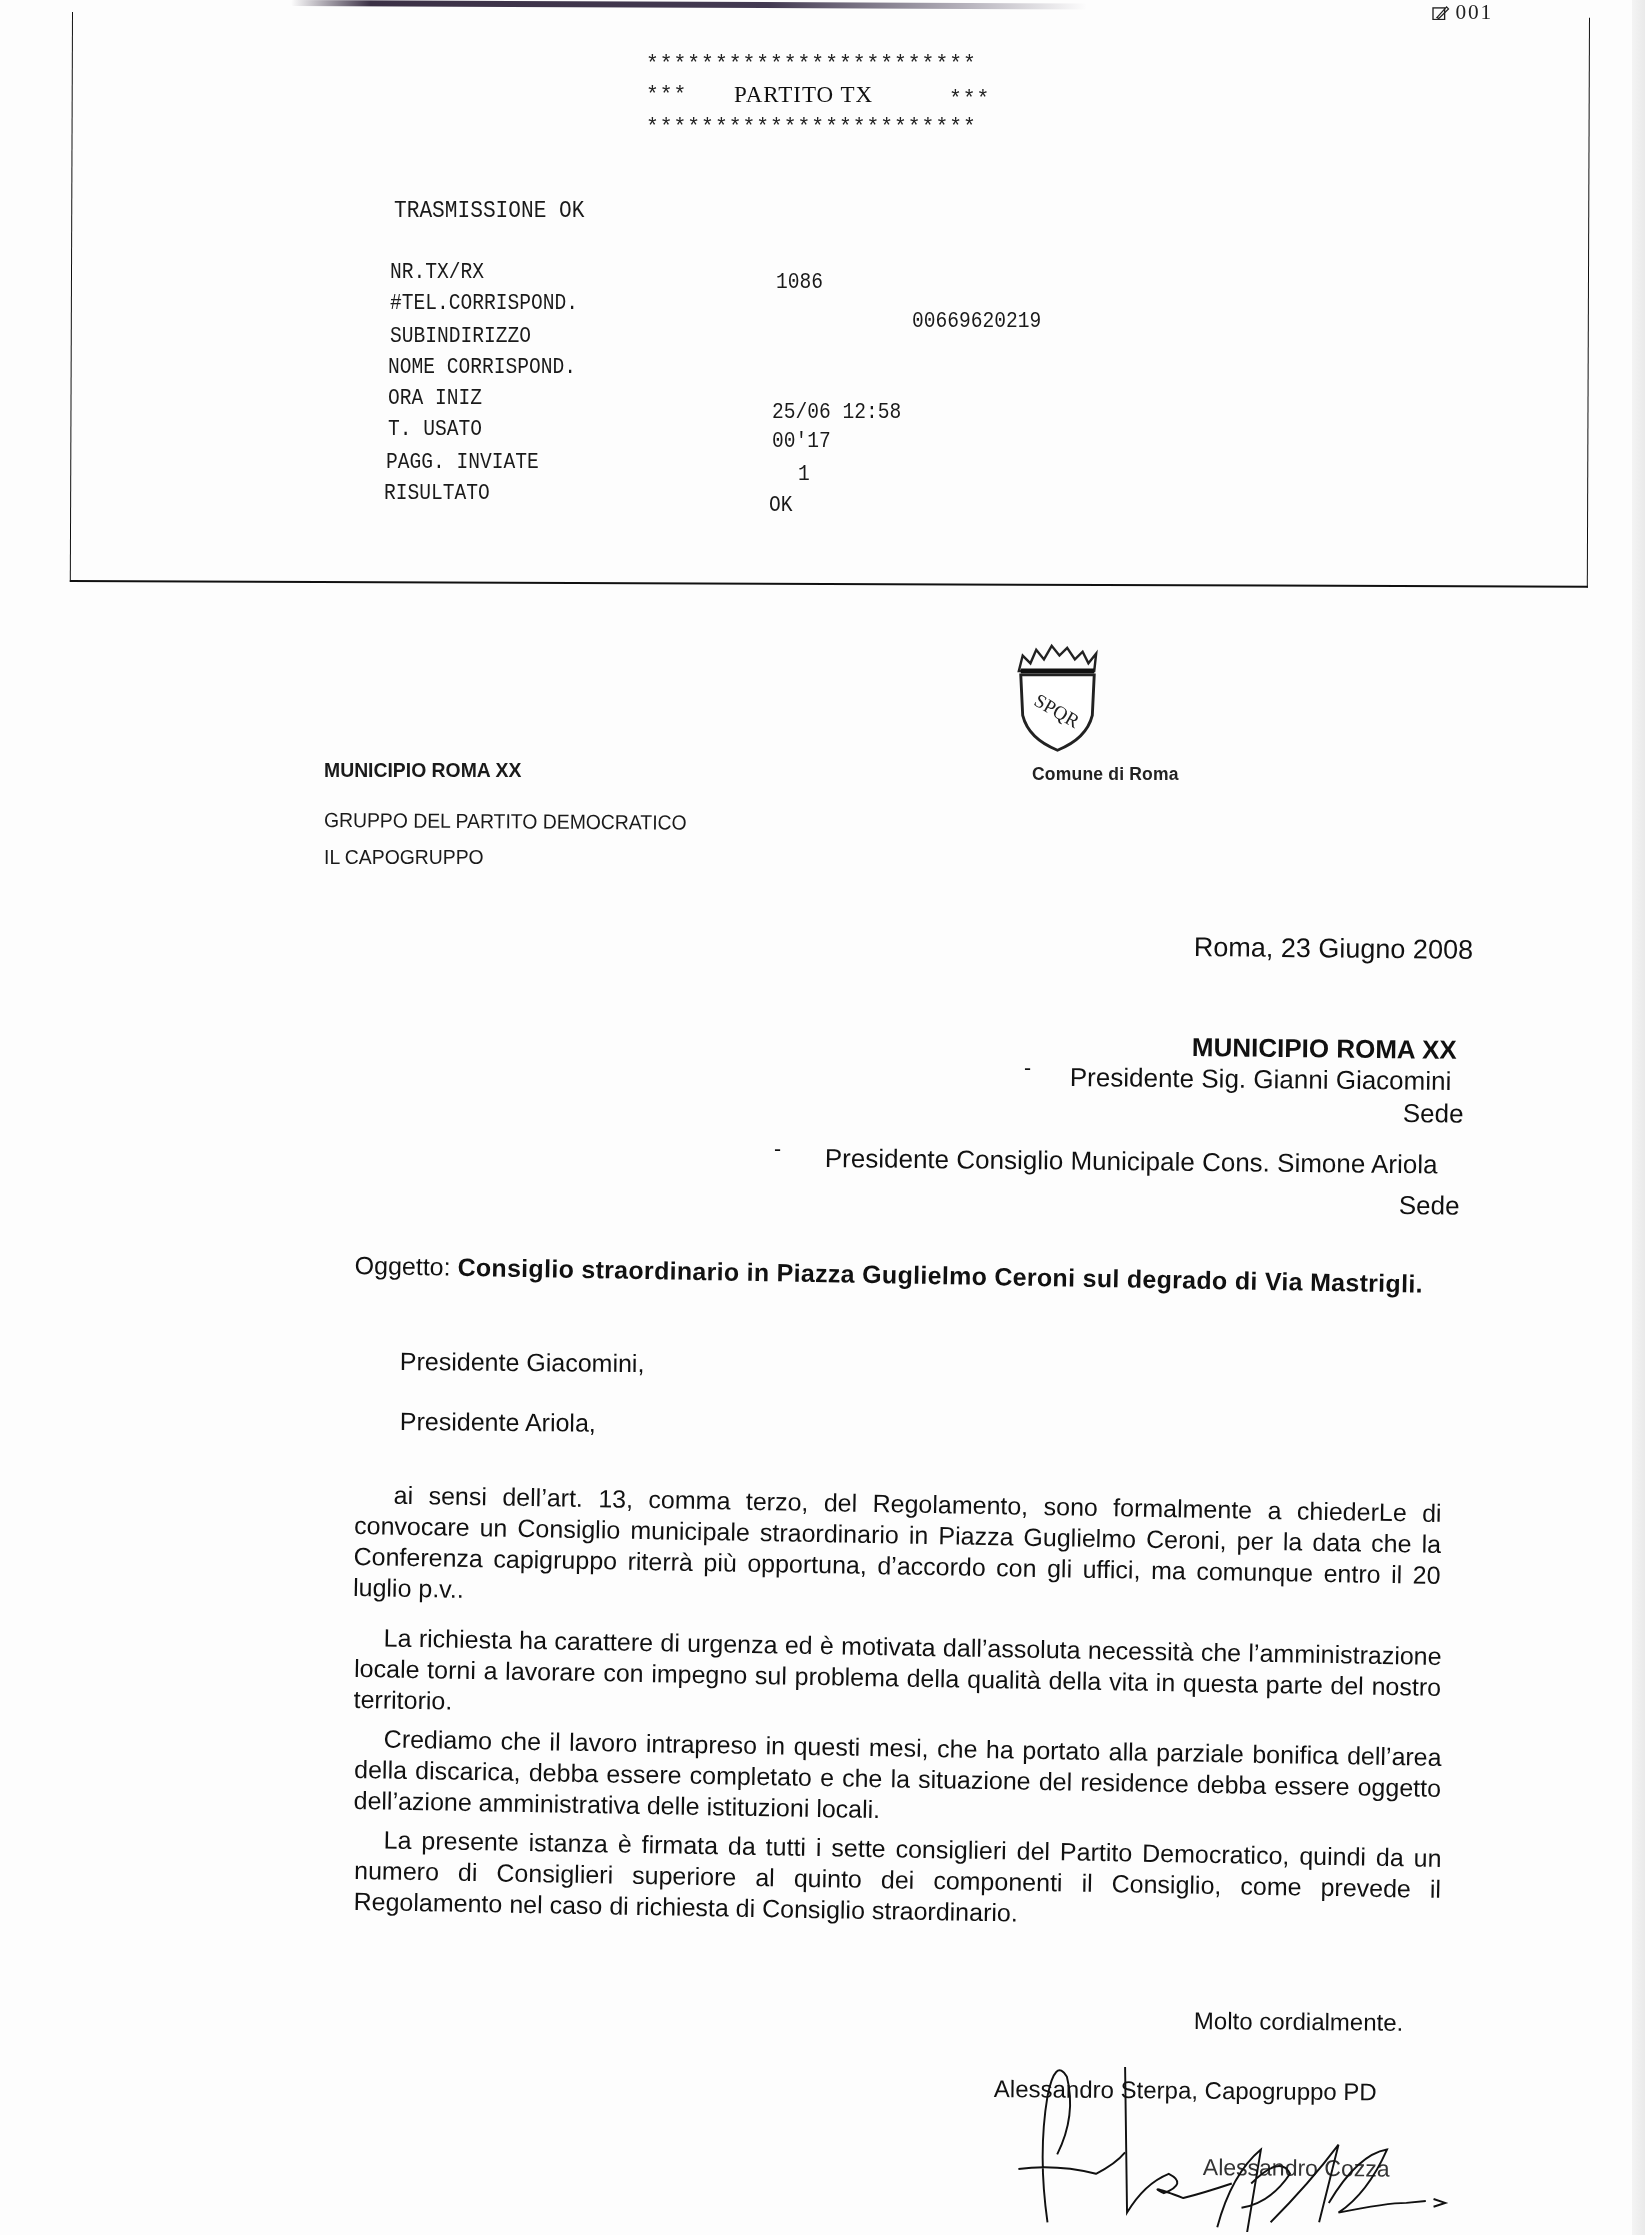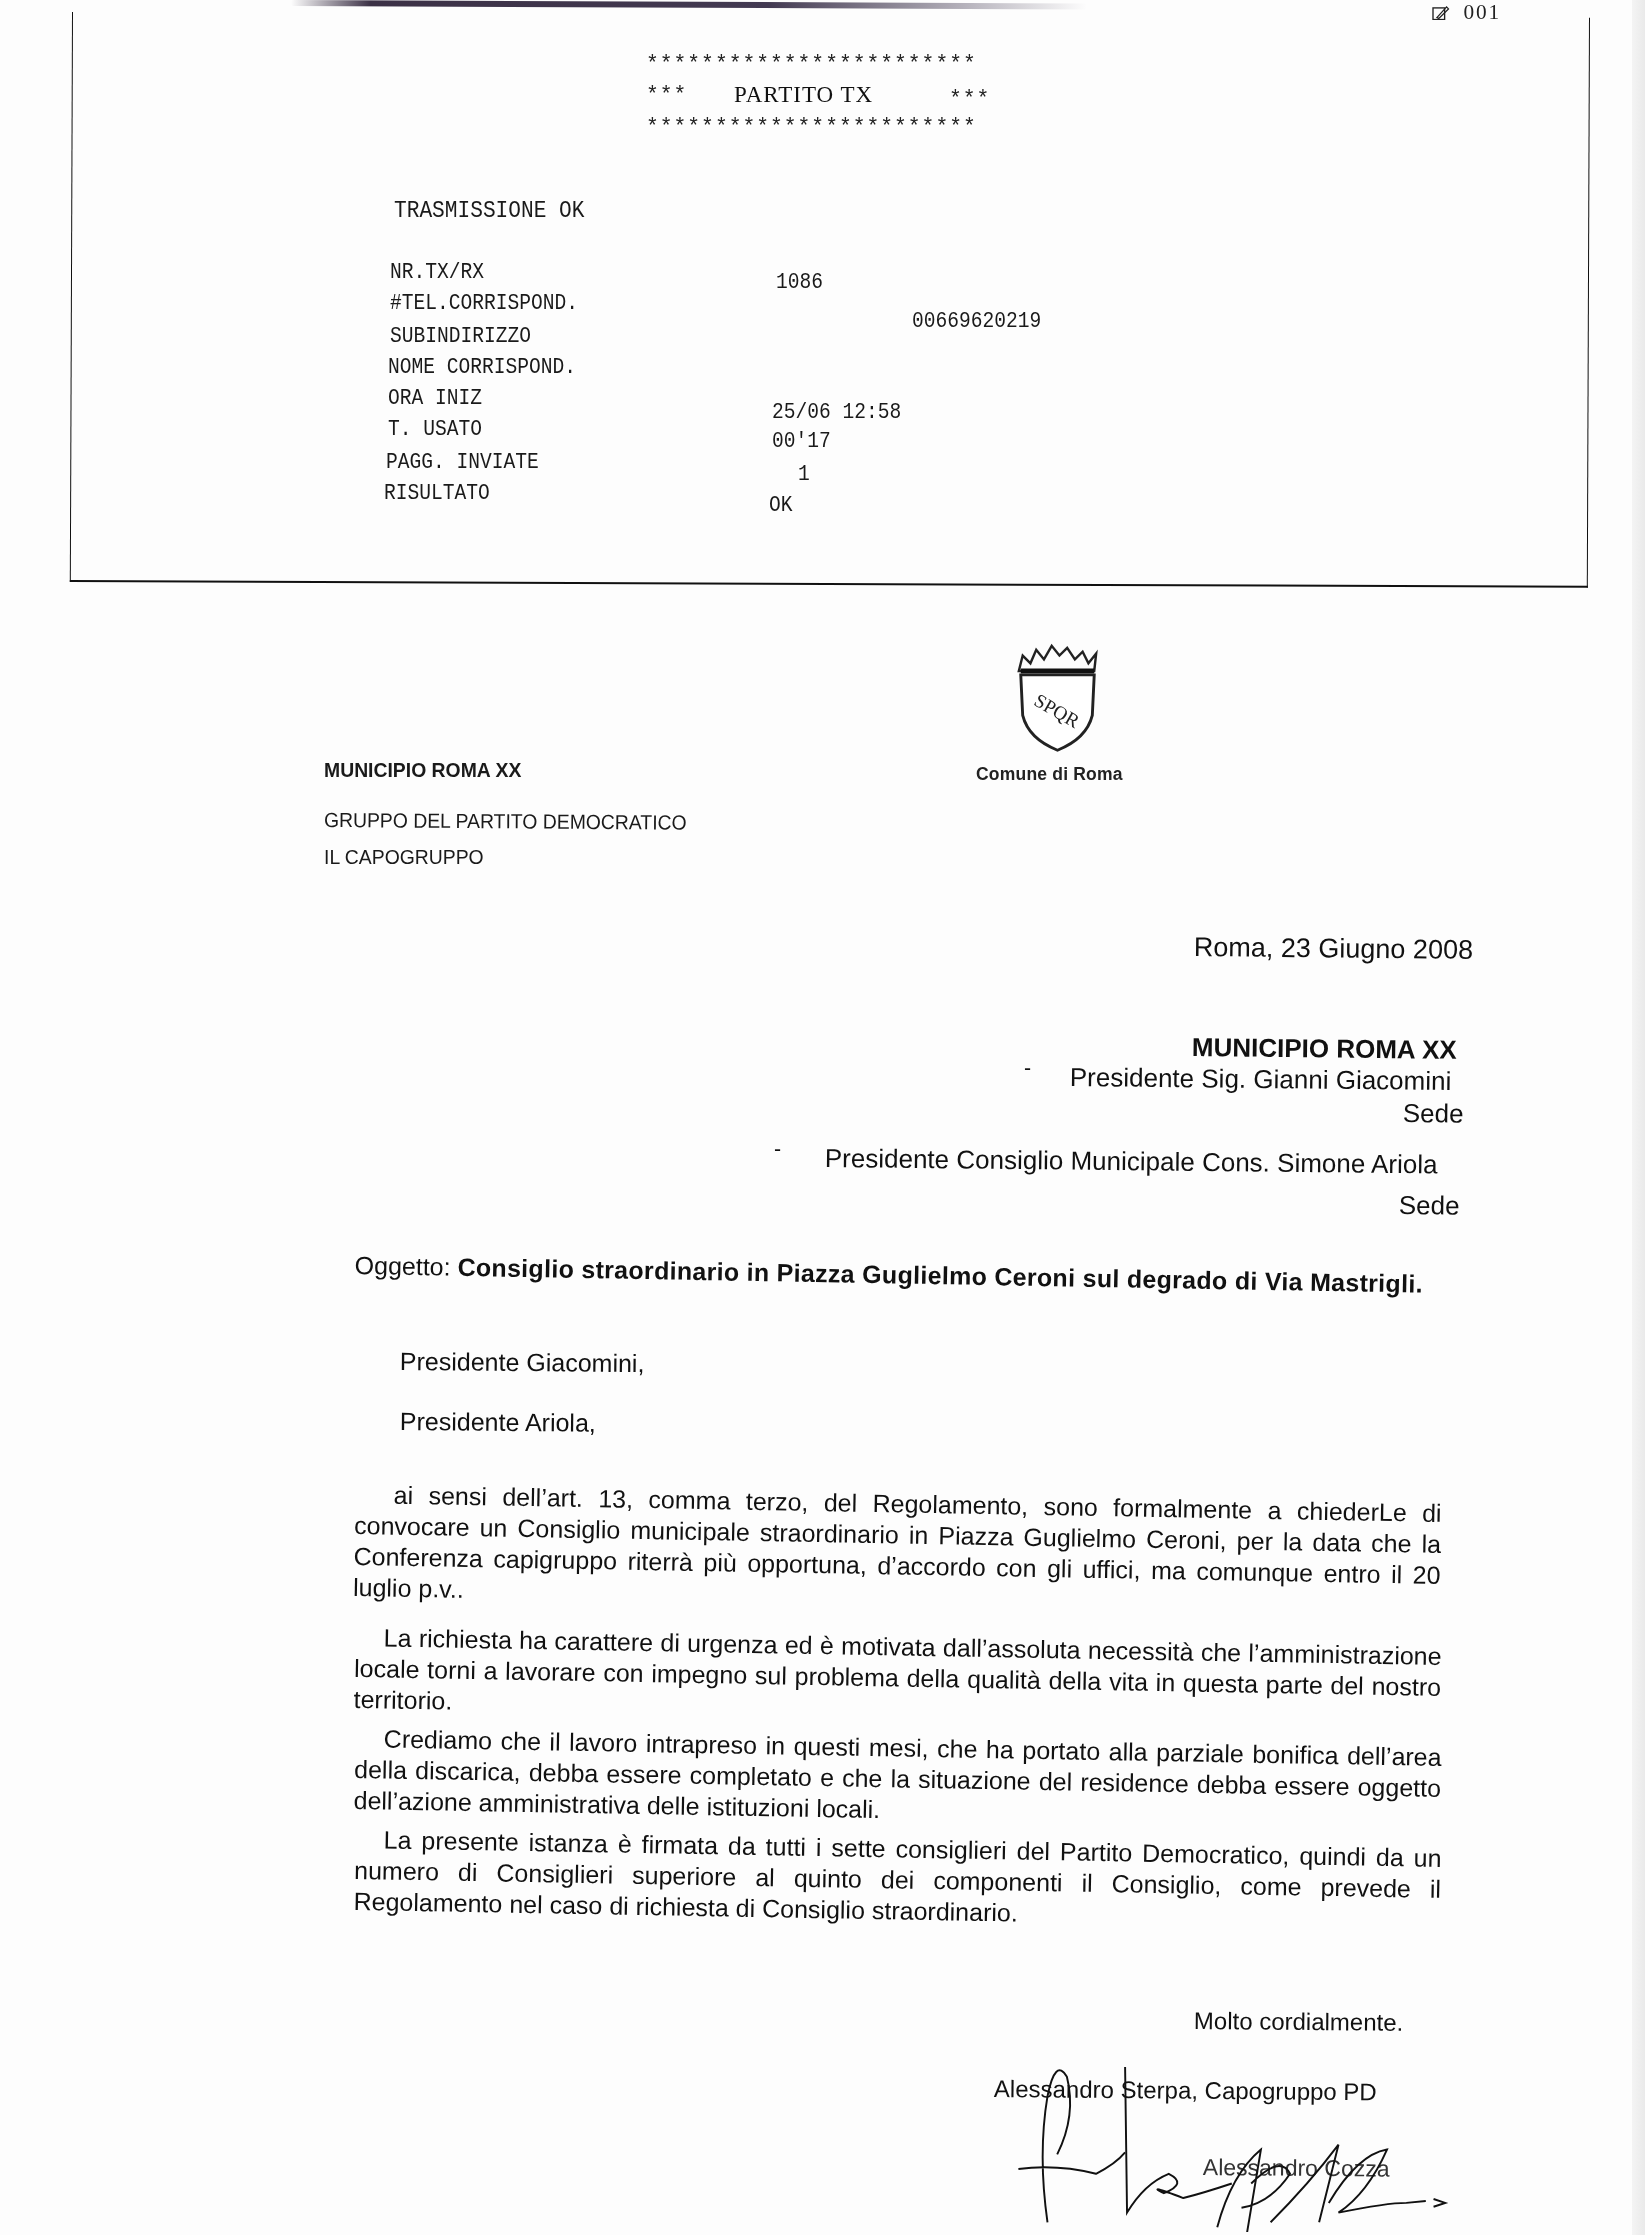--- a/index.html
+++ b/index.html
@@ -4,36 +4,36 @@
 <style>
   html, body { margin: 0; padding: 0; }
   body {
     width: 1646px; height: 2236px; background: #ffffff; position: relative; overflow: hidden;
     color: #111; font-family: "Liberation Sans", sans-serif;
   }
   .page { position: absolute; inset: 0; background: #fdfdfd; }
   .right-strip { position: absolute; right: 0; top: 0; width: 13.6px; height: 2236px; background: linear-gradient(to right, #f4f4f4, #e9e9e9); }
   .top-smudge { position: absolute; left: 291px; top: 0; width: 796px; height: 5.8px; background: linear-gradient(to right, transparent, #3c3146 10%, #433a52 60%, transparent); transform: rotate(0.25deg); transform-origin: left top; border-radius: 2.9px; }
 
-  .page-counter { position: absolute; left: 1432px; top: 0px; font-family: "Liberation Serif", serif; font-size: 21.3px; letter-spacing: 1.9px; color: #222; display: flex; align-items: center; gap: 14px; }
+  .page-counter { position: absolute; left: 1432px; top: 0px; font-family: "Liberation Serif", serif; font-size: 21.3px; letter-spacing: 1.9px; color: #222; display: flex; align-items: center; gap: 6px; }
   .page-counter .fax-icon { width: 17.5px; height: 15.5px; }
 
   .fax-box { position: absolute; left: 72px; top: 11.6px; width: 1516px; height: 568px; border-left: 1.9px solid #111; border-right: 1.9px solid #111; border-bottom: 2.9px solid #111; transform: rotate(0.22deg); transform-origin: left top; }
   .stars { position: absolute; font-family: "Liberation Mono", monospace; font-size: 21.3px; color: #222; white-space: pre; letter-spacing: 1px; }
   .report-title { position: absolute; left: 660px; top: 80px; font-family: "Liberation Serif", serif; font-size: 23px; letter-spacing: 1px; }
 
   .mono { font-family: "Liberation Mono", monospace; font-size: 21.3px; color: #1a1a1a; position: absolute; white-space: pre; transform: scaleX(0.92); transform-origin: left top; }
   .tx-status { left: 394px; top: 198px; font-size: 23px; }
 
   .roma-logo { position: absolute; left: 202px; top: 640px; font-family: "Liberation Serif", serif; font-size: 89px; letter-spacing: -1.9px; color: #1c1c1c; }
   .sender { position: absolute; left: 324px; font-size: 20.4px; color: #1a1a1a; transform: scaleX(0.95); transform-origin: left top; }
   .sender.b { font-weight: bold; }
 
   .emblem { position: absolute; left: 1009px; top: 642px; width: 97px; height: 116px; }
-  .comune { position: absolute; left: 976px; top: 764px; font-size: 17.5px; font-weight: bold; color: #222; letter-spacing: 0.2px; }
+  .comune { position: absolute; left: 1032px; top: 764px; font-size: 17.5px; font-weight: bold; color: #222; letter-spacing: 0.2px; }
 
   .date { position: absolute; left: 1194px; top: 932px; font-size: 27px; transform: rotate(0.6deg); transform-origin: left top; }
   .recipient { position: absolute; font-size: 26px; white-space: nowrap; transform: rotate(0.6deg); transform-origin: left top; }
   .recipient.b { font-weight: bold; }
   .dash { position: absolute; font-size: 21.3px; }
 
   .subject { position: absolute; left: 355px; top: 1250px; width: 1106px; font-size: 25px; line-height: 31px; transform: rotate(1deg); transform-origin: left top; }
   .subject .subj-label { font-weight: normal; }
   .subject .subj-text { font-weight: bold; letter-spacing: 0.3px; }
 

